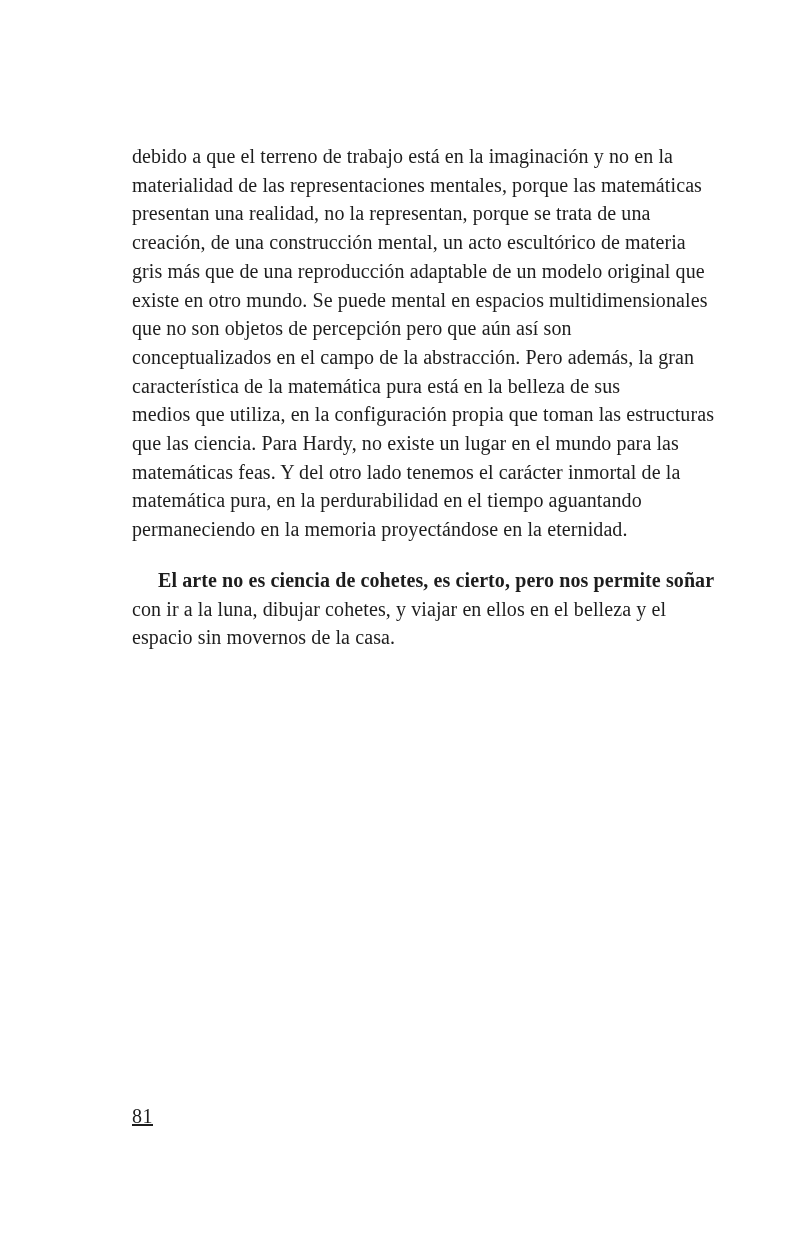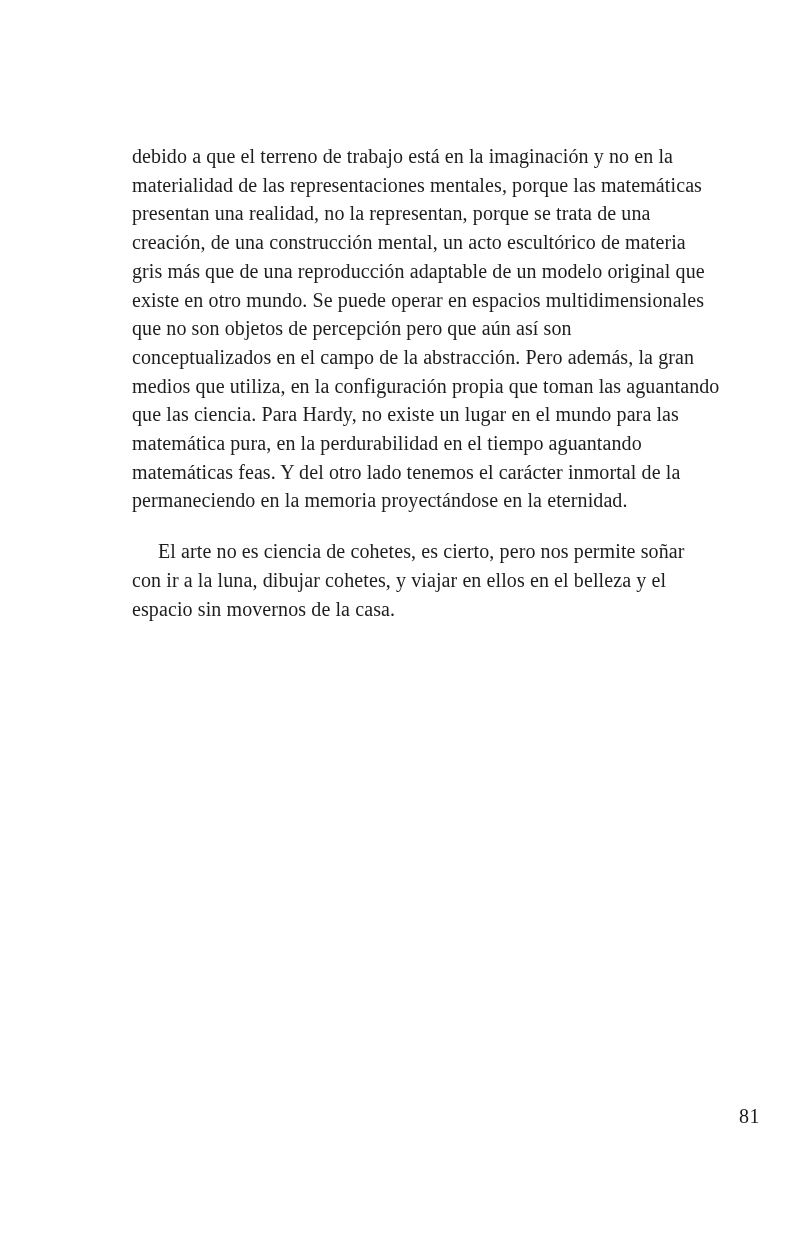--- a/index.html
+++ b/index.html
@@ -24,53 +24,56 @@
     width: 628px;
     font-size: 20px;
     line-height: 28.7px;
     letter-spacing: 0.1px;
   }
   .paragraph + .paragraph {
     margin-top: 22px;
   }
   .paragraph.indented .line:first-child {
     text-indent: 26px;
+    font-weight: bold;
   }
   .line {
     white-space: nowrap;
   }
   .page-number {
     position: absolute;
     left: 100px;
     top: 1102px;
     width: 628px;
-    text-align: right;
+    text-align: left;
     font-size: 20px;
     line-height: 28px;
     letter-spacing: 0.5px;
+    text-decoration: underline;
   }
 </style>
 </head>
 <body>
 
 <div class="page">
   <div class="text-block">
       <div class="paragraph">
         <div class="line">debido a que el terreno de trabajo está en la imaginación y no en la</div>
         <div class="line">materialidad de las representaciones mentales, porque las matemáticas</div>
         <div class="line">presentan una realidad, no la representan, porque se trata de una</div>
         <div class="line">creación, de una construcción mental, un acto escultórico de materia</div>
         <div class="line">gris más que de una reproducción adaptable de un modelo original que</div>
-        <div class="line">existe en otro mundo. Se puede operar en espacios multidimensionales</div>
+        <div class="line">existe en otro mundo. Se puede mental en espacios multidimensionales</div>
         <div class="line">que no son objetos de percepción pero que aún así son</div>
         <div class="line">conceptualizados en el campo de la abstracción. Pero además, la gran</div>
-        <div class="line">medios que utiliza, en la configuración propia que toman las aguantando</div>
+        <div class="line">característica de la matemática pura está en la belleza de sus</div>
+        <div class="line">medios que utiliza, en la configuración propia que toman las estructuras</div>
         <div class="line">que las ciencia. Para Hardy, no existe un lugar en el mundo para las</div>
+        <div class="line">matemáticas feas. Y del otro lado tenemos el carácter inmortal de la</div>
         <div class="line">matemática pura, en la perdurabilidad en el tiempo aguantando</div>
-        <div class="line">matemáticas feas. Y del otro lado tenemos el carácter inmortal de la</div>
         <div class="line">permaneciendo en la memoria proyectándose en la eternidad.</div>
       </div>
       <div class="paragraph indented">
         <div class="line">El arte no es ciencia de cohetes, es cierto, pero nos permite soñar</div>
         <div class="line">con ir a la luna, dibujar cohetes, y viajar en ellos en el belleza y el</div>
         <div class="line">espacio sin movernos de la casa.</div>
       </div>
     </div>
   <div class="page-number">81</div>
 </div>

